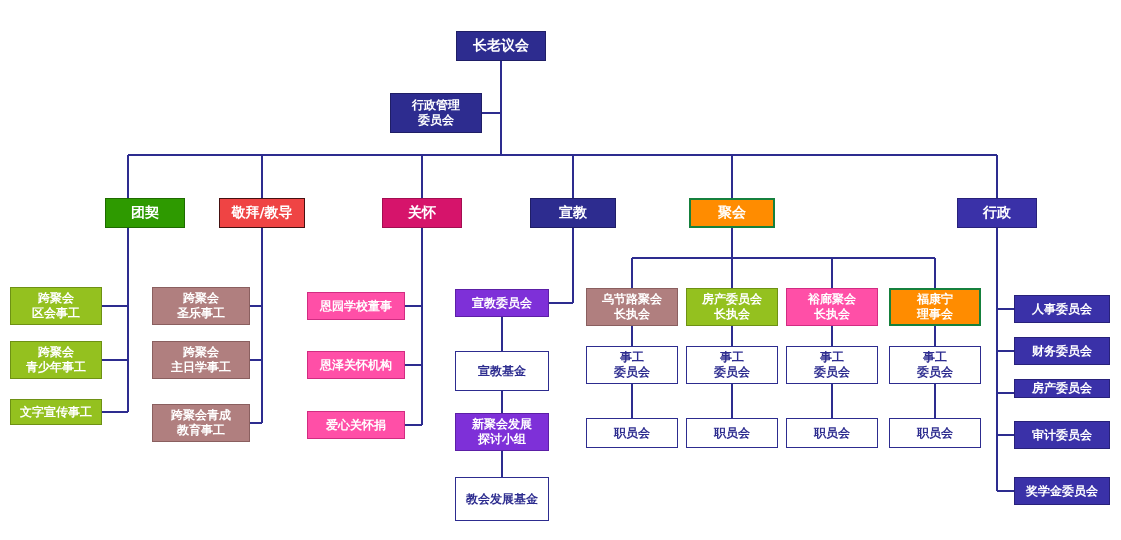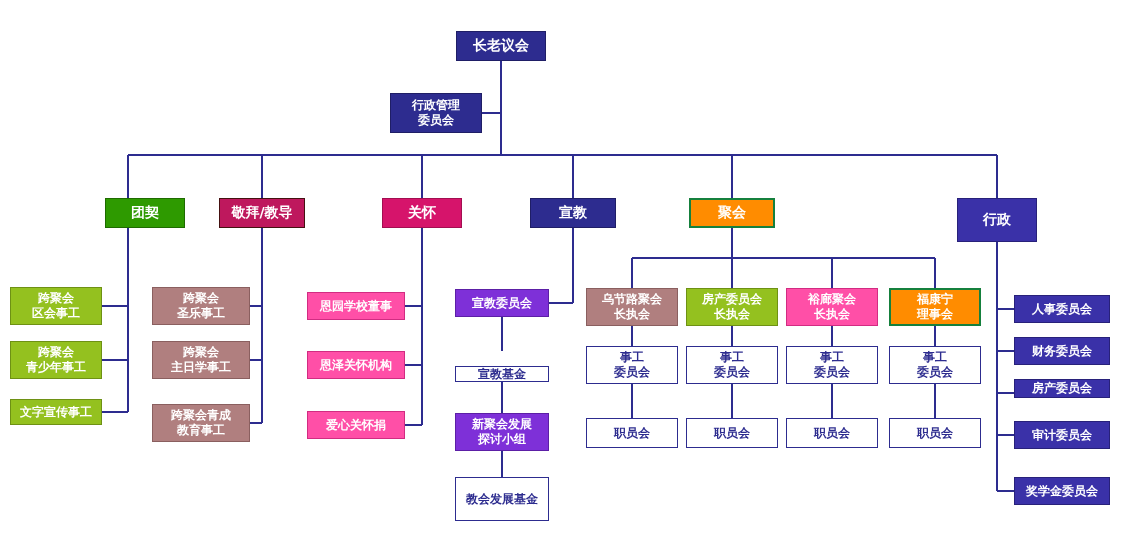--- a/index.html
+++ b/index.html
@@ -13,21 +13,21 @@
     display:flex; align-items:center; justify-content:center;
     text-align:center; font-weight:700; white-space:pre-line;
     line-height:1.25; color:#ffffff;
   }
   .lvl1 { font-size:14px; }
   .lvl2 { font-size:12px; }
   .navy   { background:#2D2C8F; border:1px solid #1f1e66; }
   .indigo { background:#3A31A8; border:1px solid #28217a; }
   .green  { background:#2E9A00; border:1px solid #1e6b00;margin-left:17px; }
   .lime   { background:#94C11F; border:1px solid #6e9114; }
-  .maroon { background:#be185d; border:1px solid #451111; }
+  .maroon { background:#ef4444; border:1px solid #451111; }
   .mauve  { background:#B07F7F; border:1px solid #8a5f5f; }
   .crimson{ background:#D6146B; border:1px solid #a30e51; }
   .pink   { background:#FF4FA7; border:1px solid #d12c82; }
   .purple { background:#7E30D8; border:1px solid #5c1fa6; }
   .orange { background:#FF8C00; border:2px solid #15803d; }
   .white  { background:#ffffff; border:1px solid #2D2C8F; color:#2D2C8F; }
 </style>
 </head>
 <body>
 
@@ -55,41 +55,41 @@
 
   <div class="box navy lvl1" style="left:456px;top:31px;width:90px;height:30px">长老议会</div>
   <div class="box navy lvl2" style="left:390px;top:93px;width:92px;height:40px">行政管理
 委员会</div>
 
   <div class="box green lvl1" style="left:88px;top:198px;width:80px;height:30px">团契</div>
   <div class="box maroon lvl1" style="left:219px;top:198px;width:86px;height:30px">敬拜/教导</div>
   <div class="box crimson lvl1" style="left:382px;top:198px;width:80px;height:30px">关怀</div>
   <div class="box navy lvl1" style="left:530px;top:198px;width:86px;height:30px">宣教</div>
   <div class="box orange lvl1" style="left:689px;top:198px;width:86px;height:30px">聚会</div>
-  <div class="box indigo lvl1" style="left:957px;top:198px;width:80px;height:44px">行政</div>
+  <div class="box indigo lvl1" style="left:957px;top:198px;width:80px;height:30px">行政</div>
 
   <div class="box lime lvl2" style="left:10px;top:287px;width:92px;height:38px">跨聚会
 区会事工</div>
   <div class="box lime lvl2" style="left:10px;top:341px;width:92px;height:38px">跨聚会
 青少年事工</div>
   <div class="box lime lvl2" style="left:10px;top:399px;width:92px;height:26px">文字宣传事工</div>
 
   <div class="box mauve lvl2" style="left:152px;top:287px;width:98px;height:38px">跨聚会
 圣乐事工</div>
   <div class="box mauve lvl2" style="left:152px;top:341px;width:98px;height:38px">跨聚会
 主日学事工</div>
   <div class="box mauve lvl2" style="left:152px;top:404px;width:98px;height:38px">跨聚会青成
 教育事工</div>
 
   <div class="box pink lvl2" style="left:307px;top:292px;width:98px;height:28px">恩园学校董事</div>
   <div class="box pink lvl2" style="left:307px;top:351px;width:98px;height:28px">恩泽关怀机构</div>
   <div class="box pink lvl2" style="left:307px;top:411px;width:98px;height:28px">爱心关怀捐</div>
 
   <div class="box purple lvl2" style="left:455px;top:289px;width:94px;height:28px">宣教委员会</div>
-  <div class="box white lvl2" style="left:455px;top:366px;width:94px;height:16px">宣教基金</div>
+  <div class="box white lvl2" style="left:455px;top:351px;width:94px;height:40px">宣教基金</div>
   <div class="box purple lvl2" style="left:455px;top:413px;width:94px;height:38px">新聚会发展
 探讨小组</div>
   <div class="box white lvl2" style="left:455px;top:477px;width:94px;height:44px">教会发展基金</div>
 
   <div class="box mauve lvl2" style="left:586px;top:288px;width:92px;height:38px">乌节路聚会
 长执会</div>
   <div class="box lime lvl2" style="left:686px;top:288px;width:92px;height:38px">房产委员会
 长执会</div>
   <div class="box pink lvl2" style="left:786px;top:288px;width:92px;height:38px">裕廊聚会
 长执会</div>

